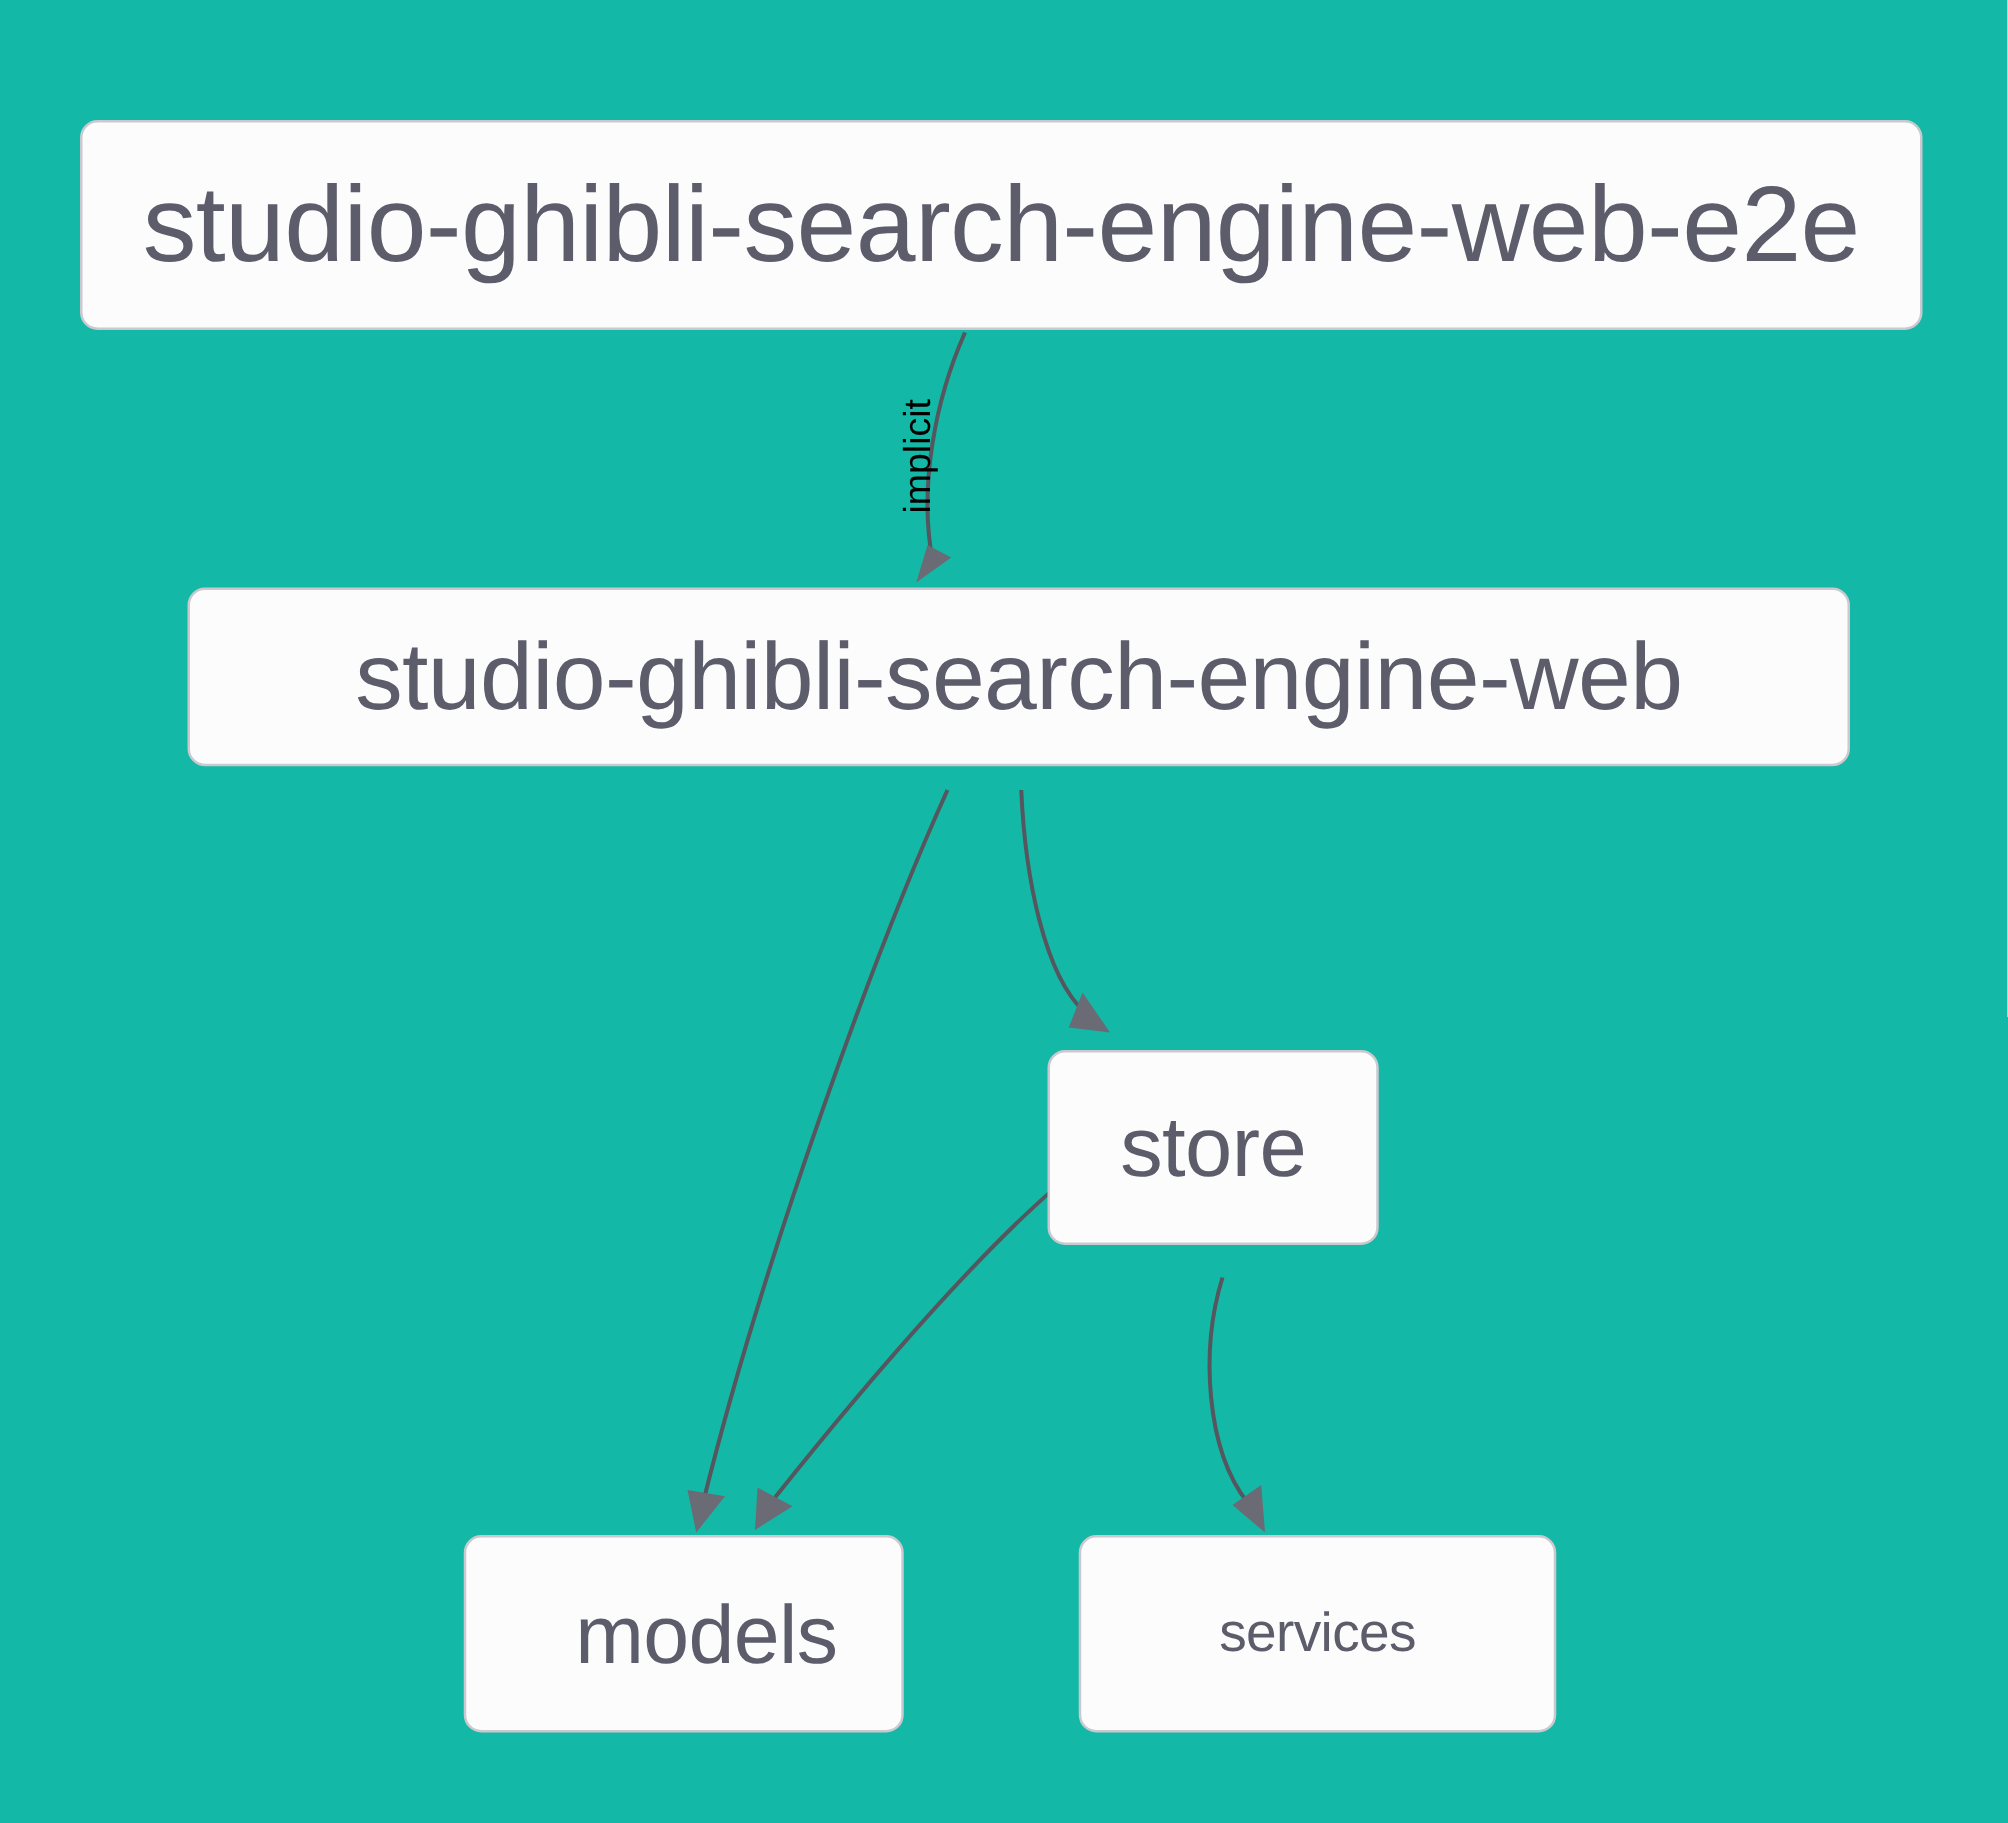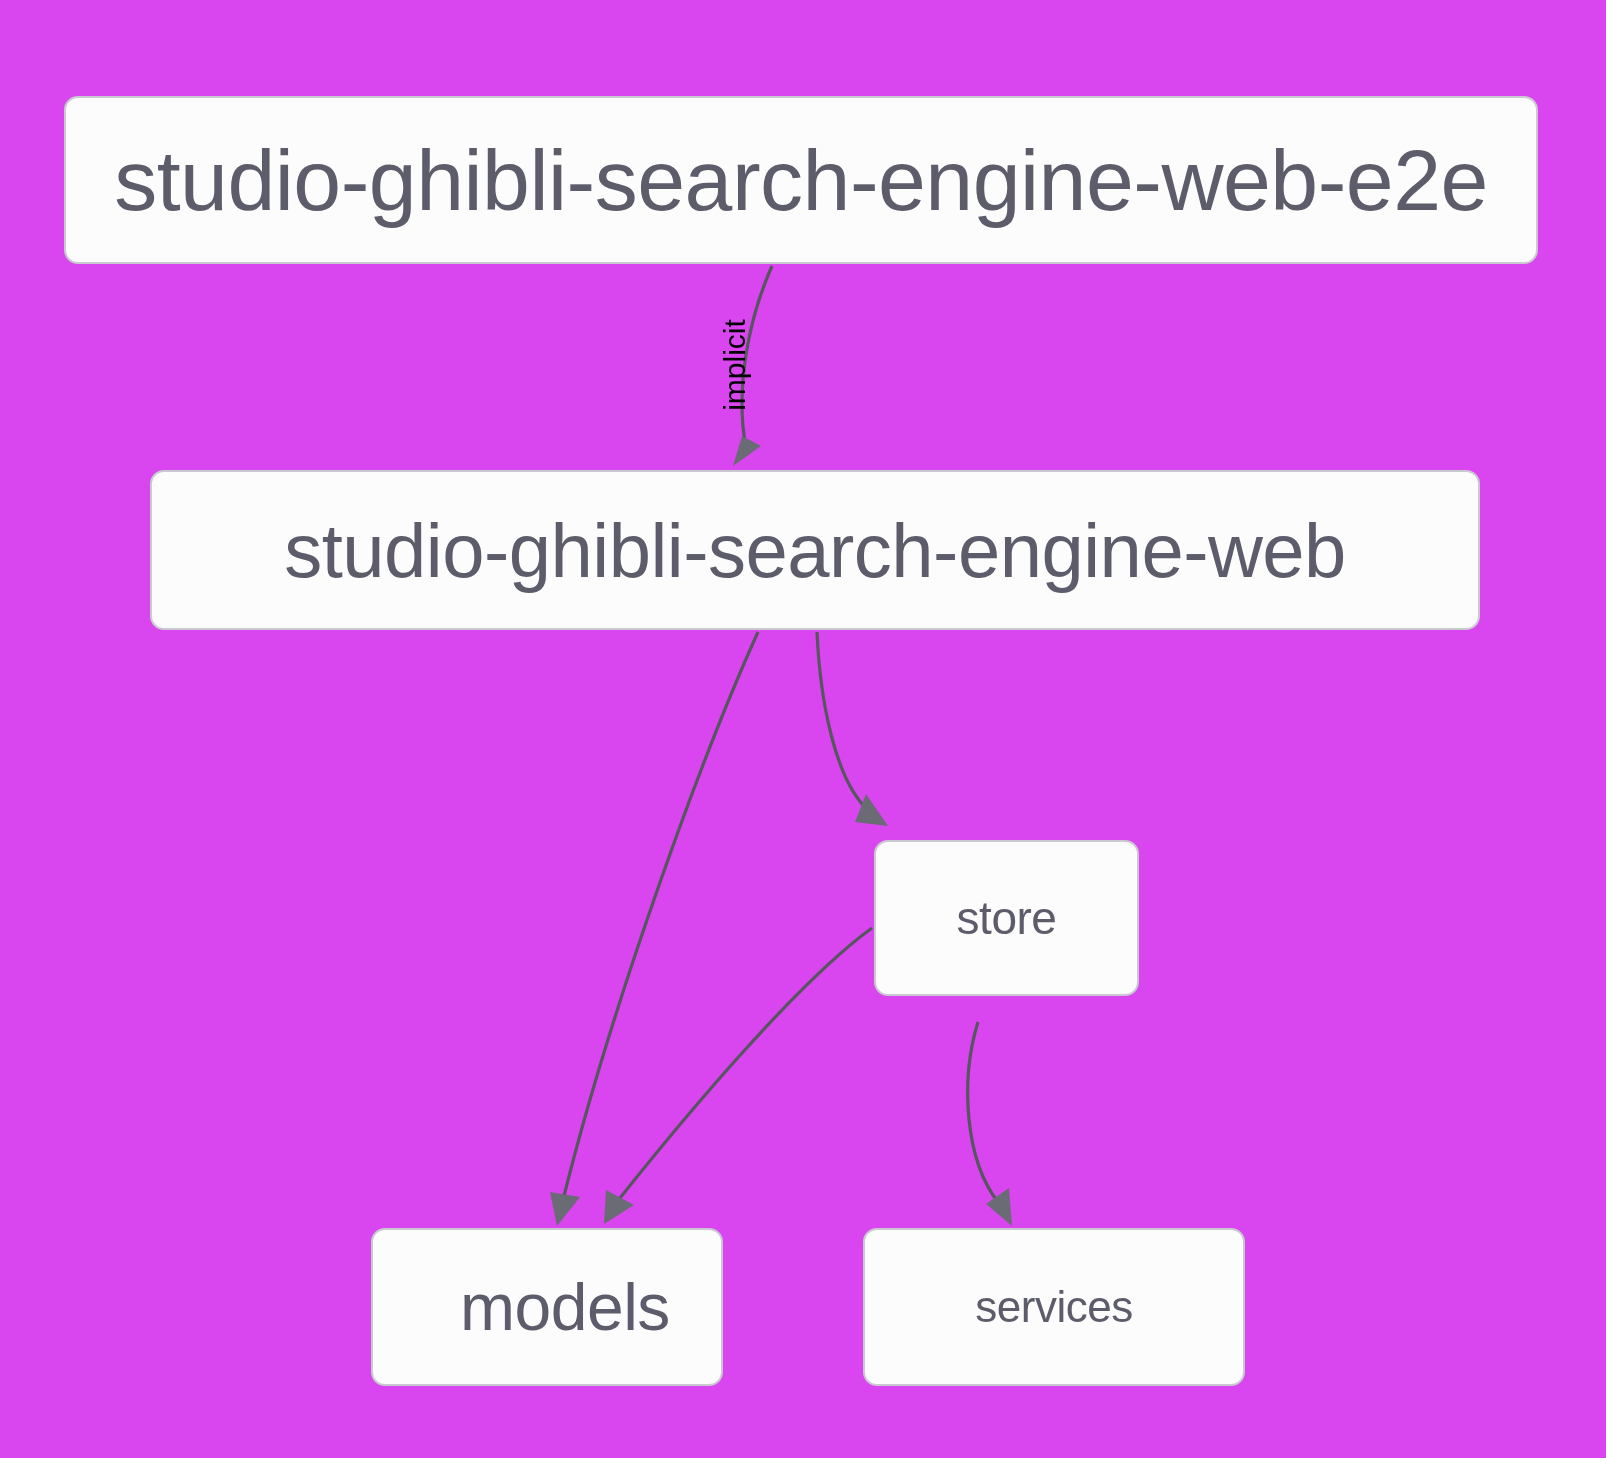--- a/index.html
+++ b/index.html
@@ -7,21 +7,21 @@
     padding: 0;
     background: #ffffff;
   }
   body {
     font-family: "Liberation Sans", sans-serif;
   }
   #canvas {
     position: relative;
     width: 1606px;
     height: 1458px;
-    background: #d946ef;
+    background: #14b8a6;
     overflow: hidden;
   }
   .node {
     position: absolute;
     box-sizing: border-box;
     background: #fcfcfc;
     border: 2px solid #c9c9cf;
     border-radius: 14px;
     display: flex;
     align-items: center;
@@ -36,29 +36,29 @@
     left: 64px;
     top: 96px;
     width: 1474px;
     height: 168px;
     font-size: 86px;
   }
   #node-web {
     left: 150px;
     top: 470px;
     width: 1330px;
-    height: 160px;
+    height: 143px;
     font-size: 76px;
   }
   #node-store {
-    left: 874px;
+    left: 838px;
     top: 840px;
     width: 265px;
     height: 156px;
-    font-size: 46px;
+    font-size: 68px;
   }
   #node-models {
     left: 371px;
     top: 1228px;
     width: 352px;
     height: 158px;
     font-size: 66px;
     padding-left: 36px;
   }
   #node-services {

